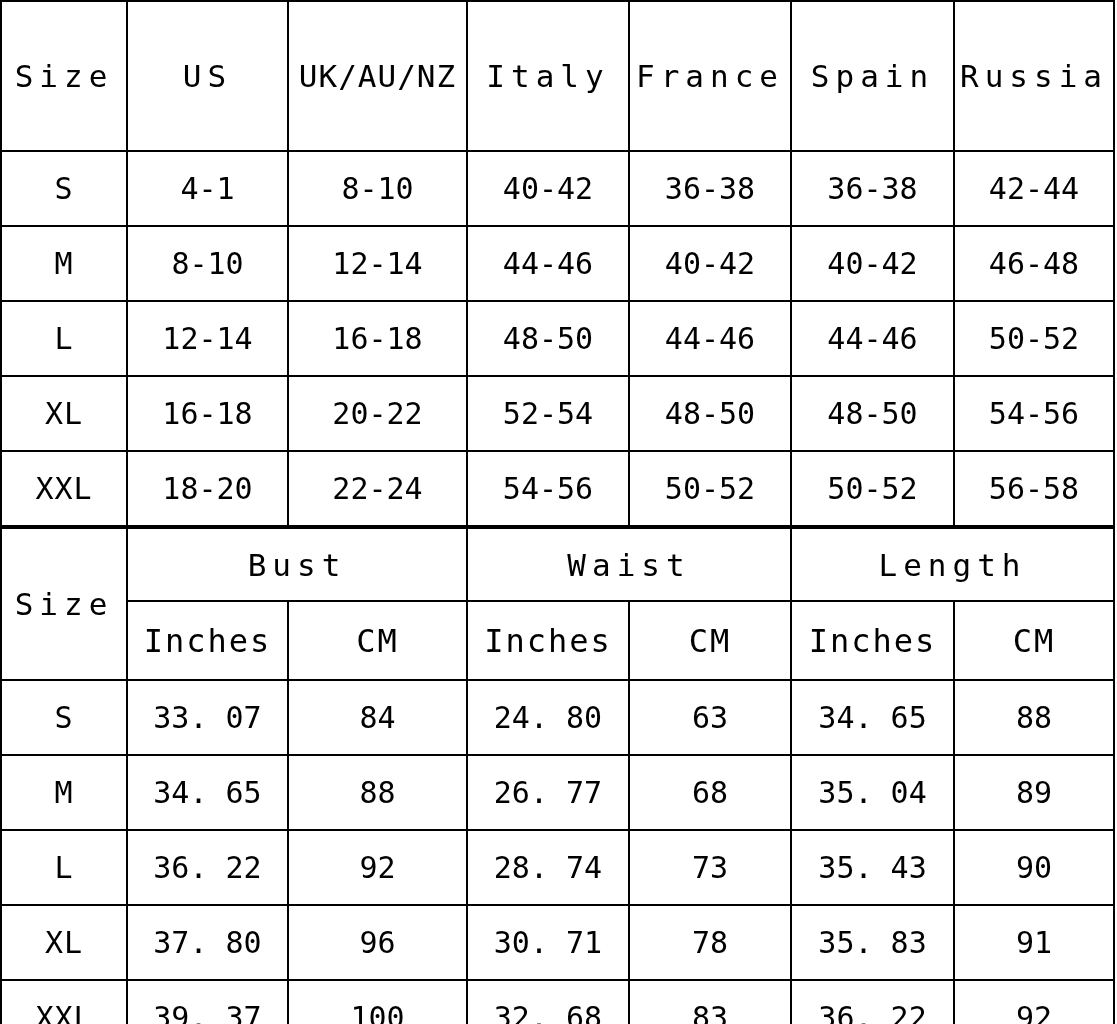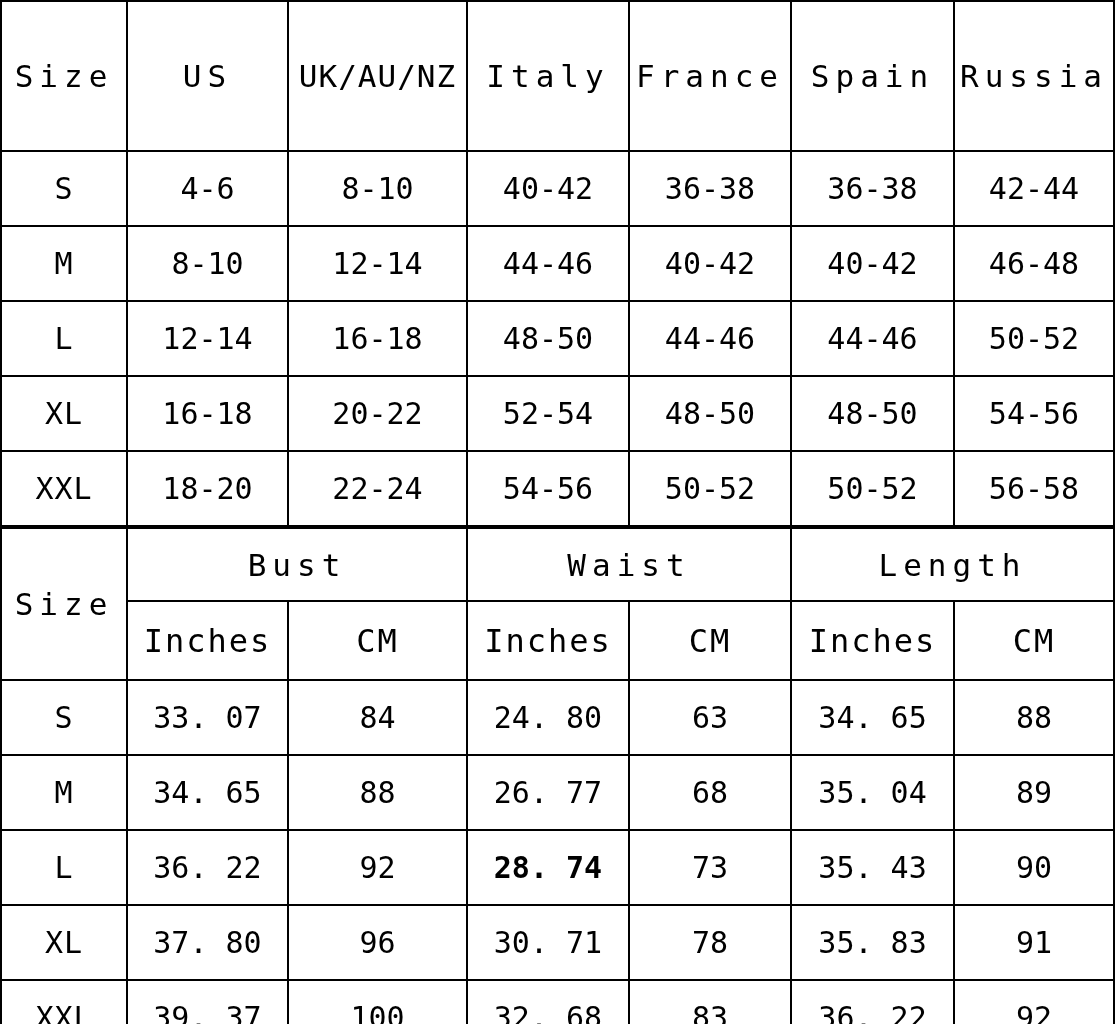--- a/index.html
+++ b/index.html
@@ -121,21 +121,21 @@
         <th class="tight">UK/AU/NZ</th>
         <th>Italy</th>
         <th>France</th>
         <th>Spain</th>
         <th>Russia</th>
       </tr>
     </thead>
     <tbody class="t1-body">
       <tr>
         <td class="sz">S</td>
-        <td>4-6</td>
+        <td>4-1</td>
         <td>8-10</td>
         <td>40-42</td>
         <td>36-38</td>
         <td>36-38</td>
         <td>42-44</td>
       </tr>
       <tr>
         <td class="sz">M</td>
         <td>8-10</td>
         <td>12-14</td>
@@ -216,21 +216,21 @@
         <td>88</td>
         <td class="dec" style="white-space: pre;">26. 77</td>
         <td>68</td>
         <td class="dec" style="white-space: pre;">35. 04</td>
         <td>89</td>
       </tr>
       <tr>
         <td class="sz">L</td>
         <td class="dec" style="white-space: pre;">36. 22</td>
         <td>92</td>
-        <td class="dec" style="white-space: pre; font-weight: bold;">28. 74</td>
+        <td class="dec" style="white-space: pre;">28. 74</td>
         <td>73</td>
         <td class="dec" style="white-space: pre;">35. 43</td>
         <td>90</td>
       </tr>
       <tr>
         <td class="sz">XL</td>
         <td class="dec" style="white-space: pre; margin-top: 22px;">37. 80</td>
         <td>96</td>
         <td class="dec" style="white-space: pre; margin-top: 36px;">30. 71</td>
         <td>78</td>

